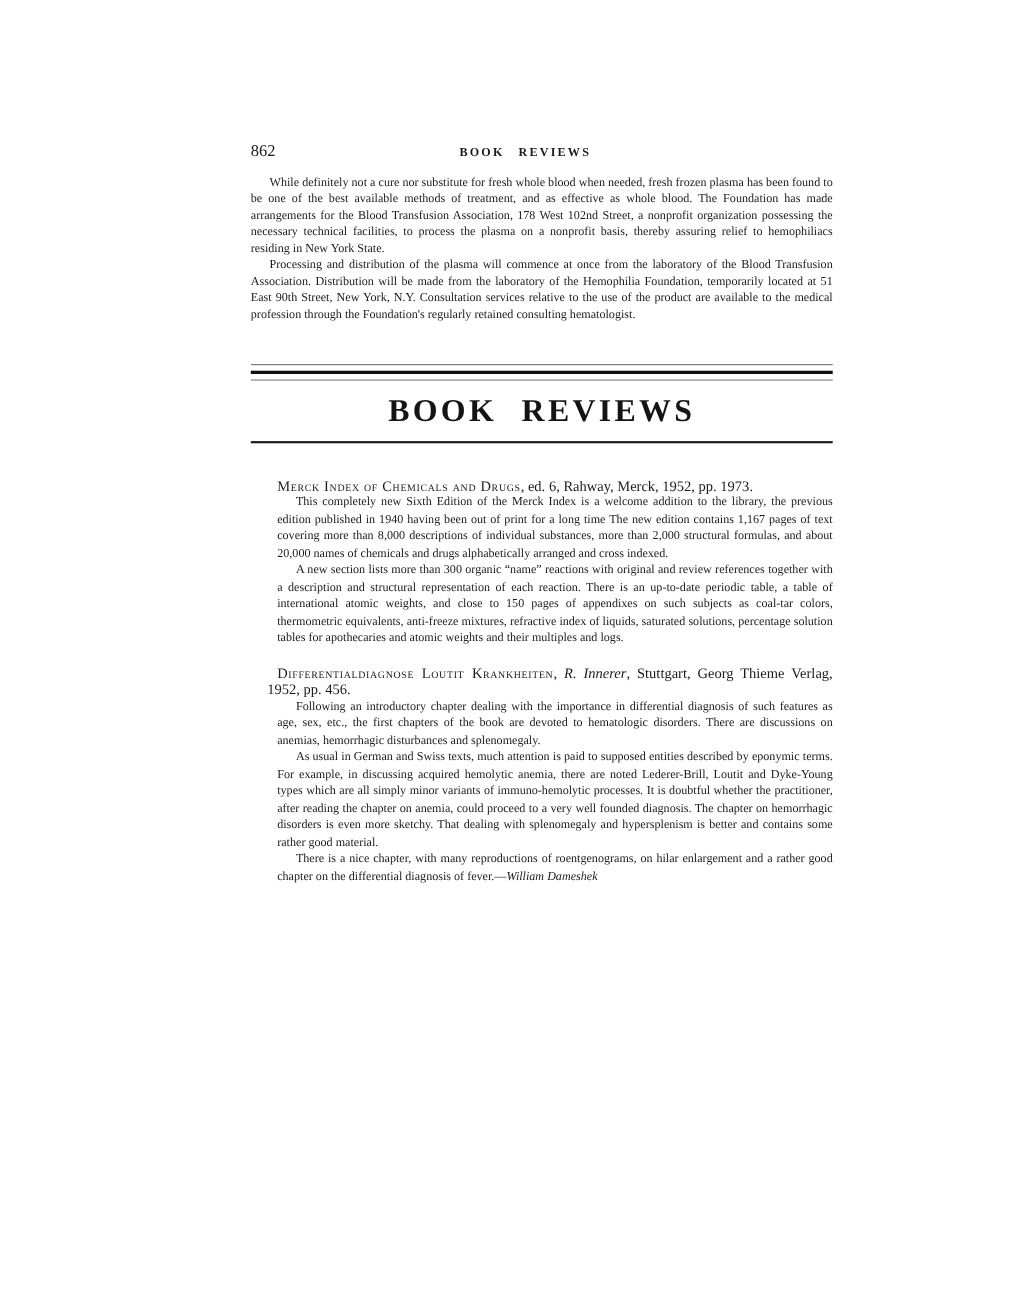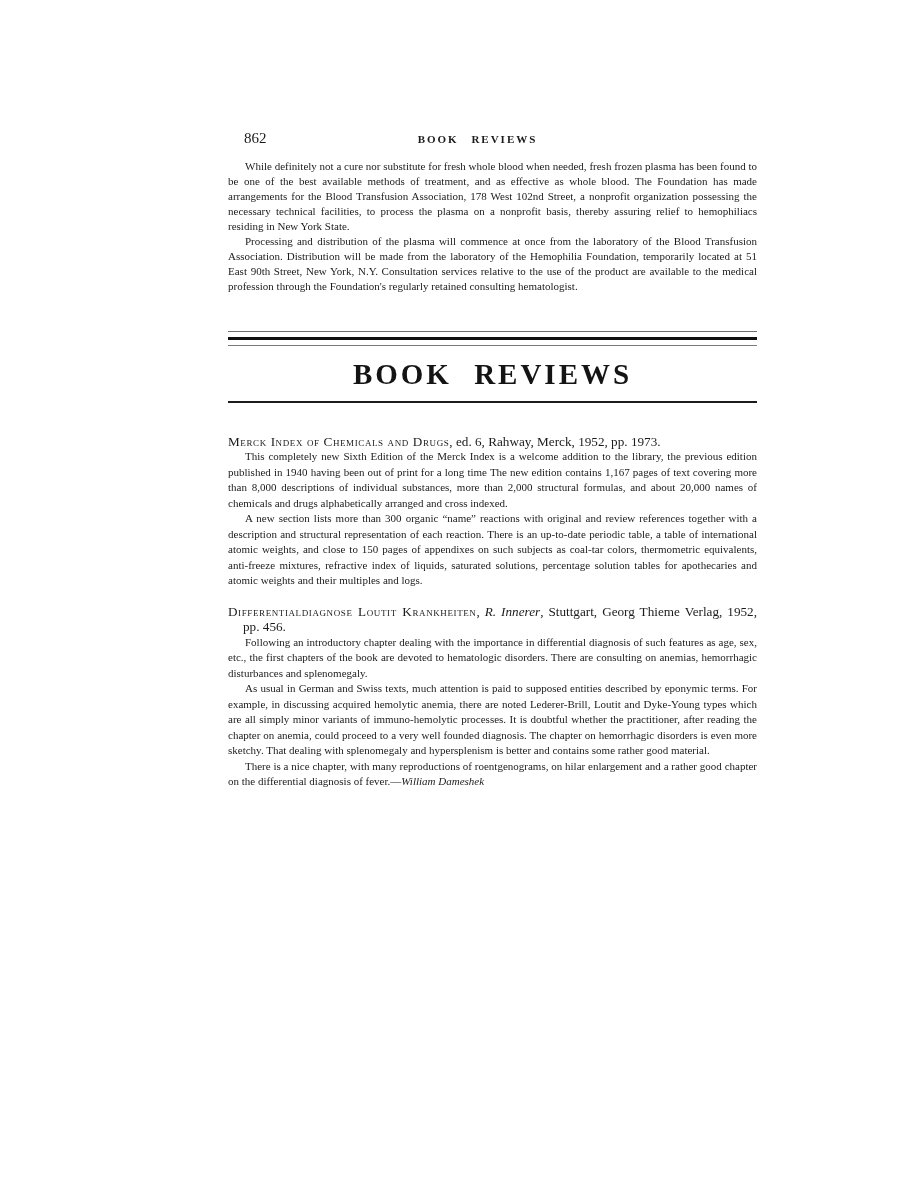--- a/index.html
+++ b/index.html
@@ -23,21 +23,21 @@
     width: 529px;
   }
   
   .page-head {
     position: relative;
     height: 16px;
     margin-bottom: 13px;
   }
   .page-number {
     position: absolute;
-    left: 16px;
+    left: 0;
     top: 0;
     font-size: 15px;
     line-height: 16px;
   }
   .running-head {
     position: absolute;
     left: 0;
     right: 30px;
     top: 2px;
     text-align: center;
@@ -59,29 +59,31 @@
     margin: 0;
     font-size: 13.2px;
     line-height: 15.5px;
     text-align: justify;
     text-indent: -15px;
     padding-left: 15px;
   }
   .sc {
     font-variant: small-caps;
     letter-spacing: 0.6px;
+    margin-left: 24px;
   }
   .sig {
     font-style: italic;
   }
   .review {
     margin-top: 15px;
   }
   .review p.body-par {
     line-height: 15.5px;
+    margin-left: 24px;
   }
   
   .divider {
     margin-top: 37px;
   }
   .rule-thin-a { height: 1px; background: #6e6e6e; }
   .rule-thick  { height: 2.5px; background: #101010; margin-top: 5px; }
   .rule-thin-b { height: 1px; background: #7a7a7a; margin-top: 5px; }
   .section-title {
     margin: 12px 0 0 0;
@@ -127,21 +129,21 @@
         <span class="sc">Merck Index of Chemicals and Drugs</span><span>, ed. 6, Rahway, Merck, 1952, pp. 1973.</span>
       </p>
       <p class="body-par">This completely new Sixth Edition of the Merck Index is a welcome addition to the library, the previous edition published in 1940 having been out of print for a long time The new edition contains 1,167 pages of text covering more than 8,000 descriptions of individual substances, more than 2,000 structural formulas, and about 20,000 names of chemicals and drugs alphabetically arranged and cross indexed.</p>
       <p class="body-par">A new section lists more than 300 organic “name” reactions with original and review references together with a description and structural representation of each reaction. There is an up-to-date periodic table, a table of international atomic weights, and close to 150 pages of appendixes on such subjects as coal-tar colors, thermometric equivalents, anti-freeze mixtures, refractive index of liquids, saturated solutions, percentage solution tables for apothecaries and atomic weights and their multiples and logs.</p>
     </div>
 
     <div class="review">
       <p class="citation">
         <span class="sc">Differentialdiagnose Loutit Krankheiten</span><span>, </span><span class="sig">R. Innerer</span><span>, Stuttgart, Georg Thieme Verlag, 1952, pp. 456.</span>
       </p>
-      <p class="body-par">Following an introductory chapter dealing with the importance in differential diagnosis of such features as age, sex, etc., the first chapters of the book are devoted to hematologic disorders. There are consulting on anemias, hemorrhagic disturbances and splenomegaly.</p>
+      <p class="body-par">Following an introductory chapter dealing with the importance in differential diagnosis of such features as age, sex, etc., the first chapters of the book are devoted to hematologic disorders. There are discussions on anemias, hemorrhagic disturbances and splenomegaly.</p>
       <p class="body-par">As usual in German and Swiss texts, much attention is paid to supposed entities described by eponymic terms. For example, in discussing acquired hemolytic anemia, there are noted Lederer-Brill, Loutit and Dyke-Young types which are all simply minor variants of immuno-hemolytic processes. It is doubtful whether the practitioner, after reading the chapter on anemia, could proceed to a very well founded diagnosis. The chapter on hemorrhagic disorders is even more sketchy. That dealing with splenomegaly and hypersplenism is better and contains some rather good material.</p>
       <p class="body-par">
         <span>There is a nice chapter, with many reproductions of roentgenograms, on hilar enlargement and a rather good chapter on the differential diagnosis of fever.—</span><span class="sig">William Dameshek</span>
       </p>
     </div>
 
   </div>
 </div>
 
 </body></html>

